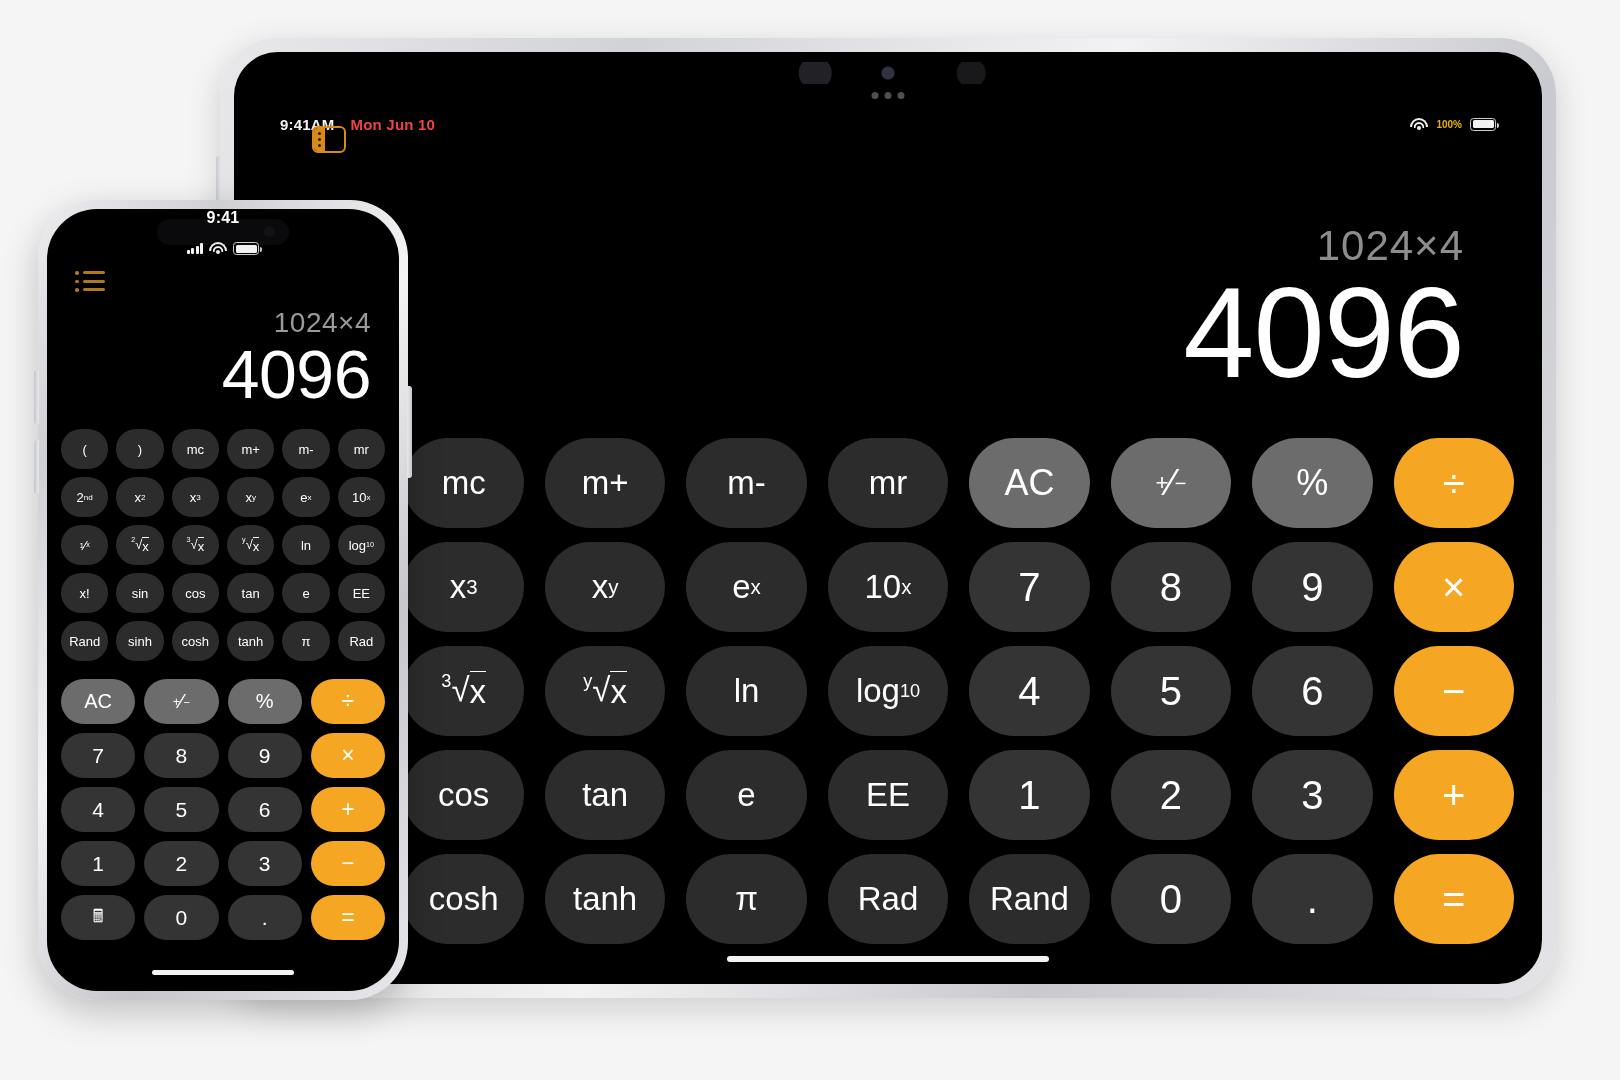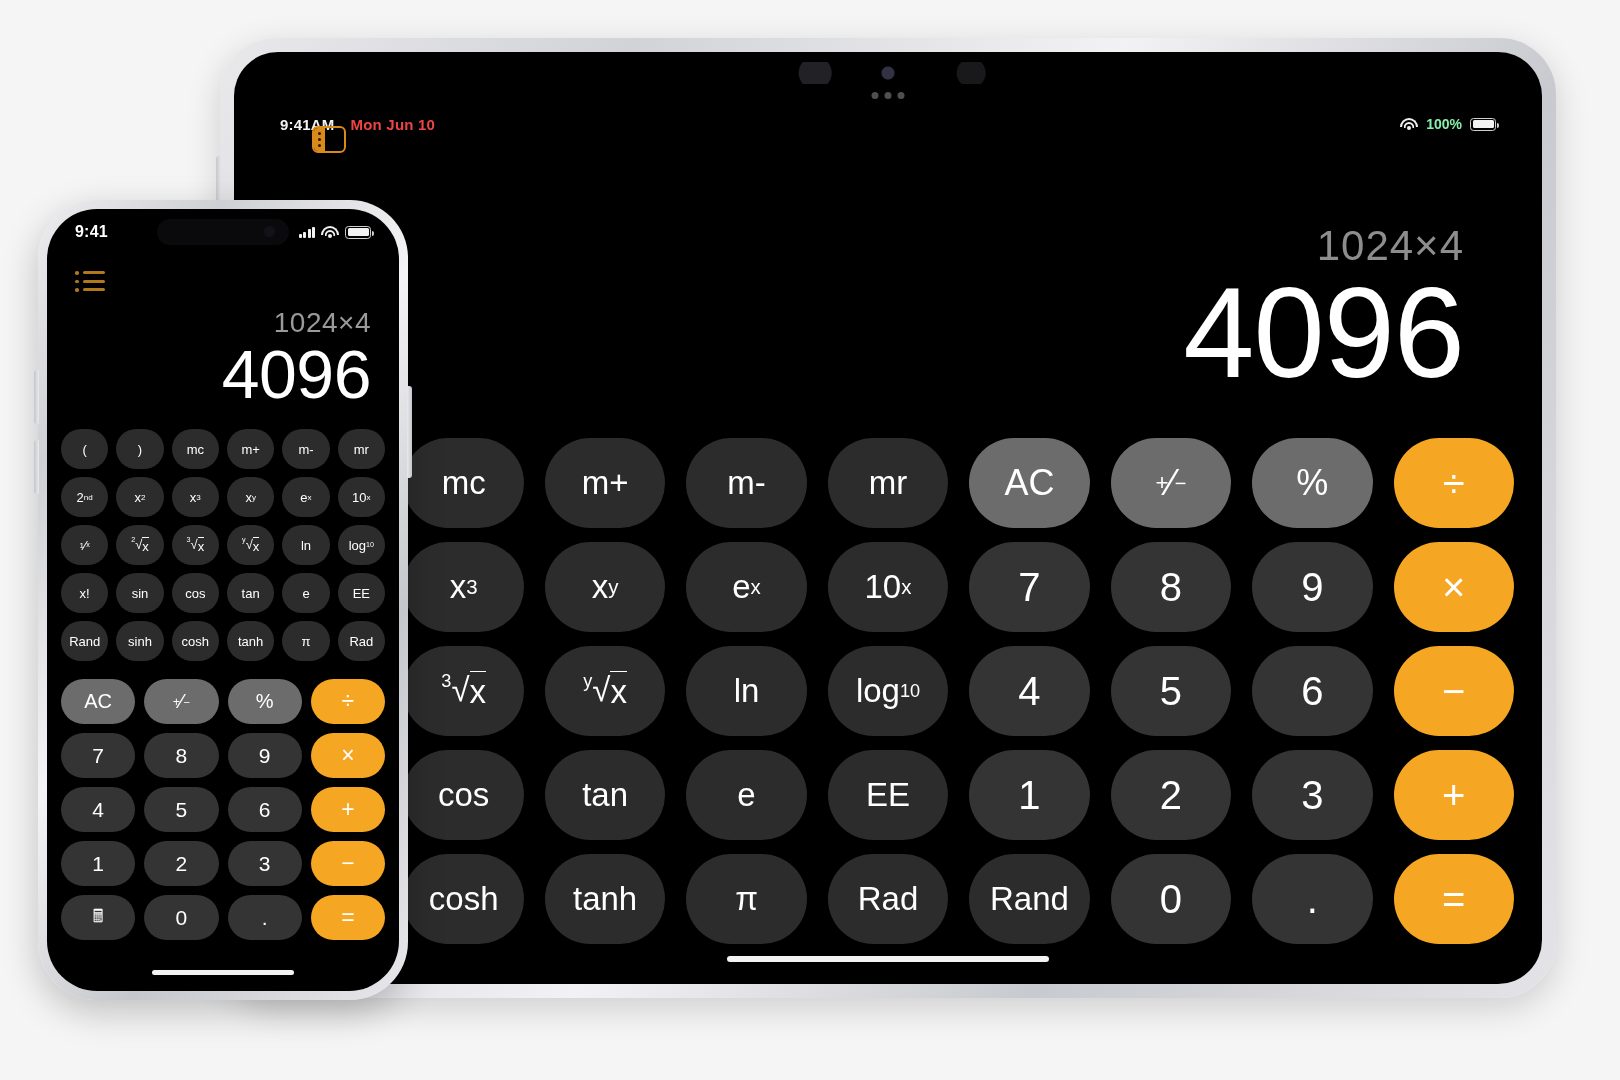--- a/index.html
+++ b/index.html
@@ -32,21 +32,21 @@
   #ipad-statusbar {
     position: absolute; top: 0; left: 0; right: 0; height: 56px;
     display: flex; align-items: center; justify-content: space-between;
     padding: 0 46px;
     margin-top: 44px;
   }
   .ipad-status-left { display: flex; align-items: baseline; gap: 16px; }
   .ipad-time { color: #f2f2f2; font-size: 15px; font-weight: bold; letter-spacing: .2px; }
   .ipad-date { color: #ef4444; font-size: 15px; font-weight: bold; letter-spacing: .2px; }
   .ipad-status-right { display: flex; align-items: center; gap: 8px; }
-  .ipad-batt-pct { color: #86efac; font-size: 14px; font-weight: bold; }
+  .ipad-batt-pct { color: #eab308; font-size: 10px; font-weight: bold; }
   .wifi-glyph { display:inline-block; width:18px; height:13px; position:relative; }
   .wifi-glyph i { position:absolute; border:2px solid #f0f0f0; border-bottom:none;
     border-radius: 50% 50% 0 0 / 100% 100% 0 0; left:50%; transform:translateX(-50%); }
   .wifi-glyph i:nth-child(1){ width:18px; height:9px; top:0; }
   .wifi-glyph i:nth-child(2){ width:11px; height:6px; top:4px; }
   .wifi-glyph i:nth-child(3){ width:4px;  height:4px; top:8px; border-radius:50%;
     background:#f0f0f0; border:none; }
   .batt-glyph { width:26px; height:13px; border:1.5px solid #cfcfcf; border-radius:3.5px;
     position:relative; display:inline-block; }
   .batt-glyph::after { content:''; position:absolute; right:-3.5px; top:4px; width:2px; height:5px;
@@ -126,21 +126,21 @@
     background: linear-gradient(90deg,#c5c6cb,#e9e9ee); border-radius: 3px 0 0 3px;
   }
   #iphone-volup-button { top: 170px; }
   #iphone-voldn-button { top: 240px; }
   #iphone-screen {
     position: relative; width: 100%; height: 100%;
     background: #000; border-radius: 50px; overflow: hidden;
   }
   #iphone-statusbar {
     position: absolute; top: 0; left: 0; right: 0; height: 46px;
-    display: flex; align-items: center; justify-content: space-between; padding: 0 28px;
+    display: flex; align-items: center; justify-content: space-between; padding: 0 28px; flex-direction: column;
   }
   .iphone-time { color:#fff; font-size: 16px; font-weight: bold; letter-spacing:.2px; }
   .iphone-status-right { display:flex; align-items:center; gap:6px; }
   .sig-glyph { display:flex; align-items:flex-end; gap:1.5px; height:11px; }
   .sig-glyph b { width:3px; background:#f2f2f2; border-radius:1px; }
   .sig-glyph b:nth-child(1){height:4px;} .sig-glyph b:nth-child(2){height:6px;}
   .sig-glyph b:nth-child(3){height:8.5px;} .sig-glyph b:nth-child(4){height:11px;}
   #iphone-dynamic-island {
     position:absolute; top:10px; left:50%; transform:translateX(-50%);
     width: 132px; height: 26px; border-radius:16px; background:#0a0a0c;

